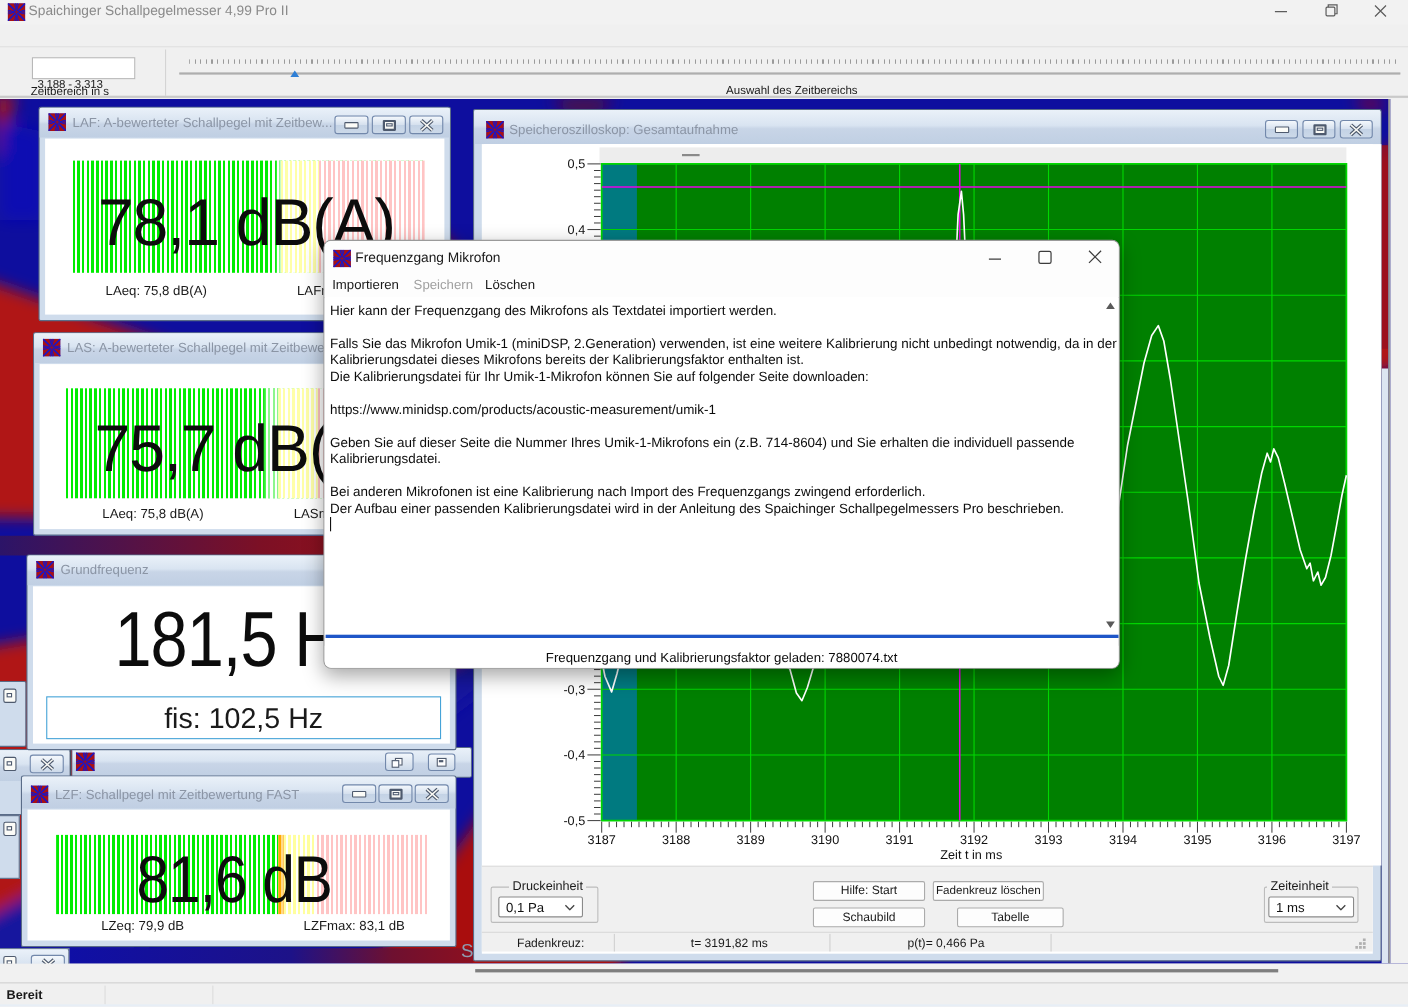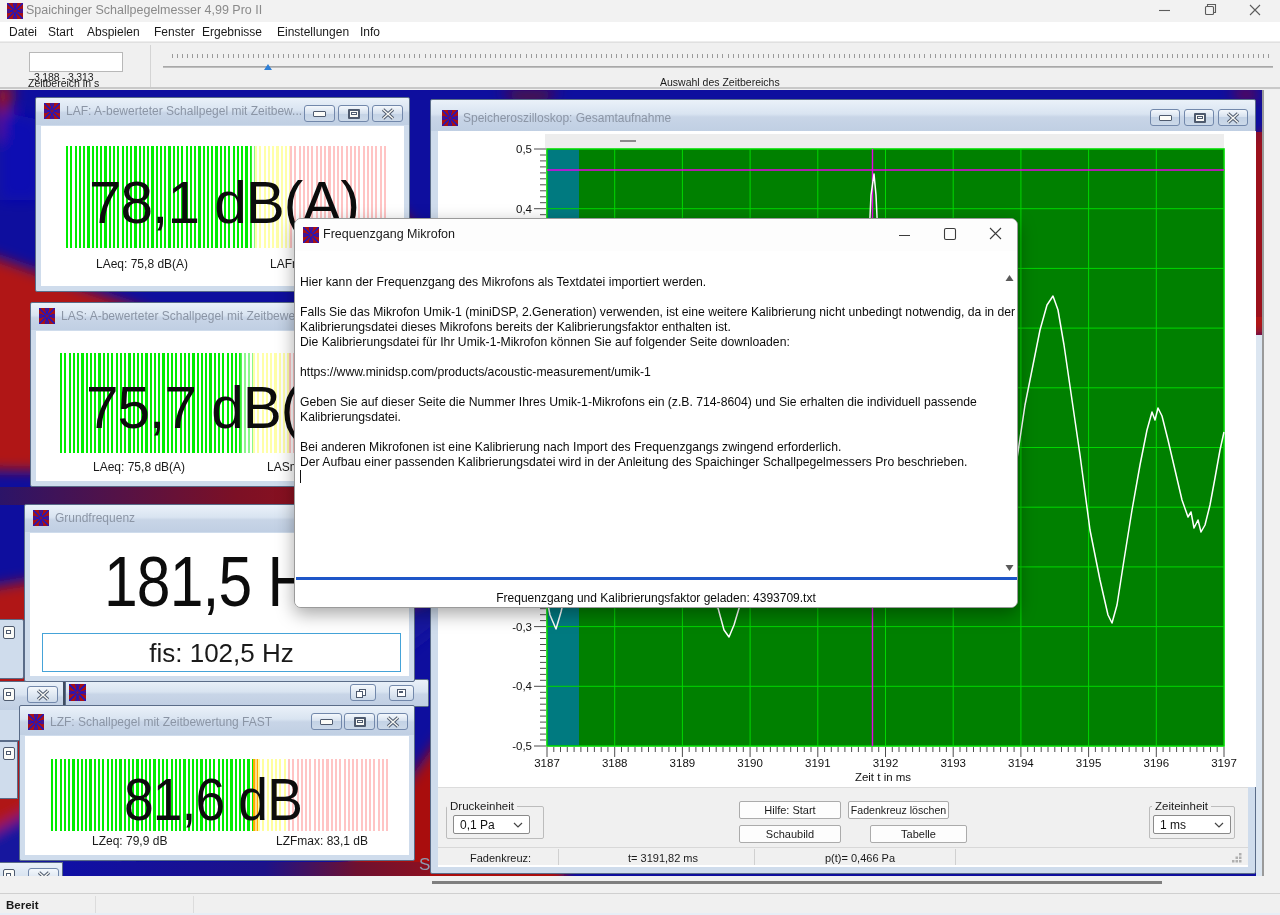--- a/index.html
+++ b/index.html
@@ -83,29 +83,20 @@
  <svg class="abs" style="left:7px;top:3px" width="16" height="16">
         <use href="#star"></use>
       </svg>
  <div class="tt">Spaichinger Schallpegelmesser 4,99 Pro II</div>
  <svg class="abs" style="left:1155px;top:0" width="120" height="20" fill="none" stroke="#5c5c5c" stroke-width="1.1">
   <path d="M4,10.5 L15,10.5"></path>
   <rect x="50.5" y="6.5" width="8" height="8" rx="1"></rect>
         <path d="M52.5,6.5 L52.5,4.5 L60.5,4.5 L60.5,12.5 L58.5,12.5"></path>
   <path d="M95,5 L105,15 M105,5 L95,15"></path>
  </svg>
-</div>
-<div id="menubar">
- <span style="left:9px">Datei</span>
-      <span style="left:48px">Start</span>
-      <span style="left:87px">Abspielen</span>
- <span style="left:154px">Fenster</span>
-      <span style="left:202px">Ergebnisse</span>
-      <span style="left:277px">Einstellungen</span>
- <span style="left:360px">Info</span>
 </div>
 <div id="toolbar">
  <div class="inp">3,188 - 3,313</div>
  <div class="lb1">Zeitbereich in s</div>
  <div class="sep"></div>
  <div id="ticks"></div>
       <div id="groove"></div>
       <div id="thumb"></div>
  <div class="lb2">Auswahl des Zeitbereichs</div>
  <div class="bot"></div>
@@ -569,21 +560,21 @@
         <text x="580.9" y="636" text-anchor="middle">3194</text>
         <text x="648.6" y="636" text-anchor="middle">3195</text>
         <text x="716.3" y="636" text-anchor="middle">3196</text>
         <text x="784.0" y="636" text-anchor="middle">3197</text>
         <text x="443" y="650" text-anchor="middle">Zeit t in ms</text>
       </g>
 </svg>
 
 <div class="abs" style="left:438px;top:787px;width:810px;height:60px;background:#f0f0f0;border-top:1px solid #dcdcdc">
  <fieldset style="position:absolute;left:8px;top:12px;width:98px;height:39px;border:1px solid #bcbcbc;border-radius:2px">
-   <legend style="font-size:11.5px;color:#1a1a1a;margin-left:0;padding:0 3px">Druckeinheit</legend>
+   <legend style="font-size:11.5px;color:#1a1a1a;margin-left:16px;padding:0 3px">Druckeinheit</legend>
  </fieldset>
  <div class="abs" style="left:15px;top:27px;width:77px;height:19px;background:#fff;border:1px solid #8a8a8a;border-radius:2px;font-size:12px;color:#111;padding:2px 0 0 6px">0,1 Pa
    <svg class="abs" style="right:6px;top:6px" width="10" height="6">
           <path d="M1,1 L5,5 L9,1" fill="none" stroke="#444" stroke-width="1.2"></path>
         </svg>
  </div>
  <div class="oscbtn" style="left:301px;top:13px;width:102px">Hilfe: Start</div>
  <div class="oscbtn" style="left:410px;top:13px;width:101px;font-size:10.6px">Fadenkreuz löschen</div>
  <div class="oscbtn" style="left:301px;top:37px;width:102px">Schaubild</div>
  <div class="oscbtn" style="left:432px;top:37px;width:97px">Tabelle</div>
@@ -619,20 +610,25 @@
   <svg class="abs" style="left:8px;top:8px" width="16" height="16">
           <use href="#star"></use>
         </svg>
   <div class="abs" style="left:28px;top:8px;font-size:12.5px;color:#1a1a1a">Frequenzgang Mikrofon</div>
   <svg class="abs" style="left:598px;top:6px" width="120" height="20" fill="none" stroke="#3c3c3c" stroke-width="1.1">
    <path d="M6,10.5 L17,10.5"></path>
    <rect x="51.5" y="3.5" width="11" height="11" rx="1.5"></rect>
    <path d="M97,3 L108,14 M108,3 L97,14"></path>
   </svg>
  </div>
+ <div class="abs" style="left:0;top:32px;width:722px;height:19px;background:#fdfdfd;font-size:12px;color:#1a1a1a">
+  <span class="abs" style="left:7px;top:1px">Importieren</span>
+  <span class="abs" style="left:81px;top:1px;color:#a0a0a0">Speichern</span>
+  <span class="abs" style="left:146px;top:1px">Löschen</span>
+ </div>
  <div class="abs" style="left:0px;top:52px;width:722px;height:307px;background:#fff;font-size:12.2px;color:#0c0c0c;line-height:15px;white-space:pre">
 <div class="abs" style="left:5px;top:4px">Hier kann der Frequenzgang des Mikrofons als Textdatei importiert werden.
 
 Falls Sie das Mikrofon Umik-1 (miniDSP, 2.Generation) verwenden, ist eine weitere Kalibrierung nicht unbedingt notwendig, da in der
 Kalibrierungsdatei dieses Mikrofons bereits der Kalibrierungsfaktor enthalten ist.
 Die Kalibrierungsdatei für Ihr Umik-1-Mikrofon können Sie auf folgender Seite downloaden:
 
 https://www.minidsp.com/products/acoustic-measurement/umik-1
 
 Geben Sie auf dieser Seite die Nummer Ihres Umik-1-Mikrofons ein (z.B. 714-8604) und Sie erhalten die individuell passende
@@ -642,21 +638,21 @@
 Der Aufbau einer passenden Kalibrierungsdatei wird in der Anleitung des Spaichinger Schallpegelmessers Pro beschrieben.
 <span style="display:inline-block;width:1px;height:13px;background:#111;vertical-align:-2px"></span></div>
   <svg class="abs" style="right:3px;top:3px" width="9" height="9" fill="#5a5a5a">
           <path d="M4.5,1 L8.5,7 L0.5,7 Z"></path>
         </svg>
   <svg class="abs" style="right:3px;bottom:6px" width="9" height="9" fill="#5a5a5a">
           <path d="M4.5,8 L8.5,2 L0.5,2 Z"></path>
         </svg>
  </div>
  <div class="abs" style="left:1px;top:358px;width:721px;height:2.5px;background:#1e56c8"></div>
- <div class="abs" style="left:0;top:368px;width:722px;height:22px;background:#fff;text-align:center;font-size:12px;color:#0c0c0c;padding-top:4px">Frequenzgang und Kalibrierungsfaktor geladen: 4393709.txt</div>
+ <div class="abs" style="left:0;top:368px;width:722px;height:22px;background:#fff;text-align:center;font-size:12px;color:#0c0c0c;padding-top:4px">Frequenzgang und Kalibrierungsfaktor geladen: 7880074.txt</div>
 </div>
 <div id="hscroll">
       <div id="hthumb"></div>
     </div>
 <div id="statusbar">
       <div class="t">Bereit</div>
       <div class="s1"></div>
       <div class="s2"></div>
       <div class="bot"></div>
     </div>

